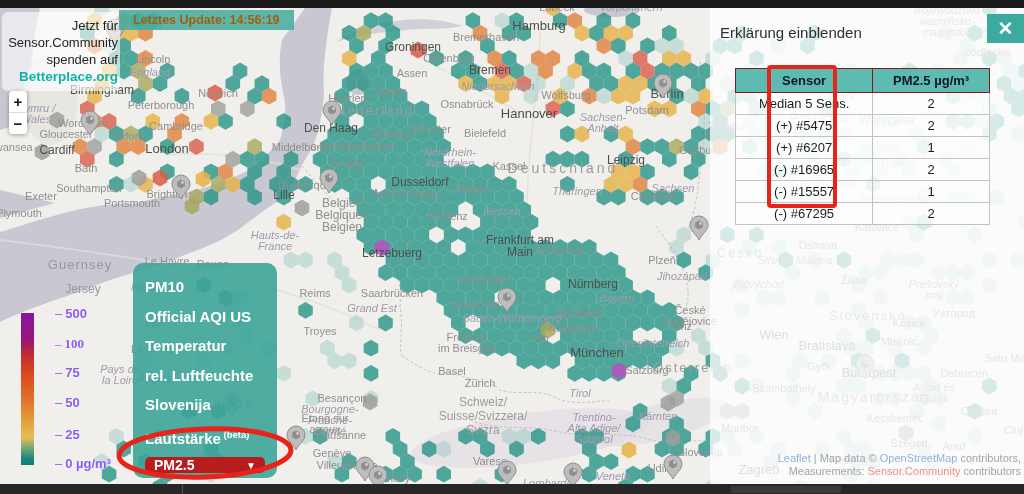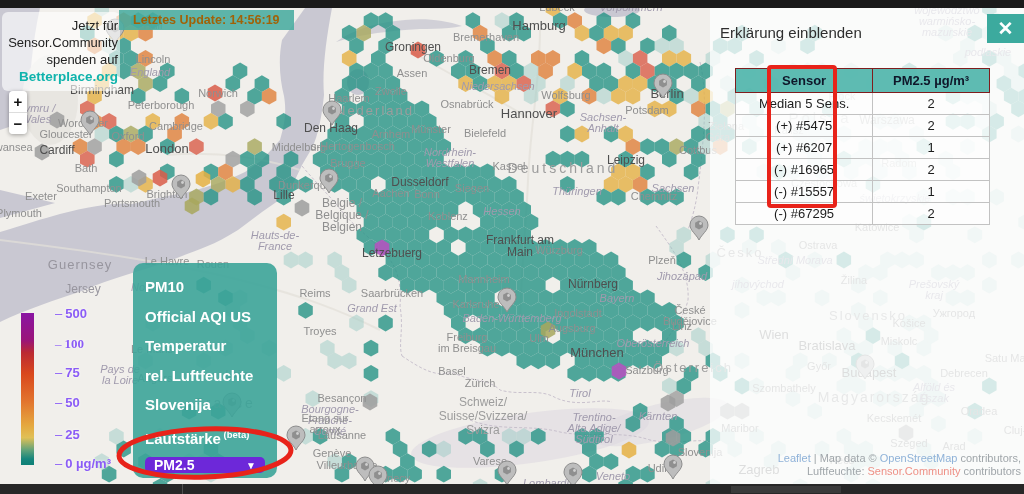--- a/index.html
+++ b/index.html
@@ -31,21 +31,21 @@
   #scale .tick{position:absolute;left:34px;font-size:13px;font-weight:bold;color:#8b5cf6;
                white-space:nowrap;text-shadow:0 0 3px rgba(255,255,255,.9);}
   #scale .tick i{font-style:normal;font-weight:normal;margin-right:3px;}
   
   #menu{position:absolute;left:133px;top:263px;width:144px;height:215px;z-index:12;
         background:rgba(60,164,153,.9);border-radius:10px;box-sizing:border-box;
         padding:9px 12px 10px 12px;display:flex;flex-direction:column;}
   #menu .mitem{color:#fff;font-weight:bold;font-size:15px;line-height:29.5px;cursor:pointer;
                white-space:nowrap;}
   #menu .mitem sup{font-size:9.5px;}
-  #menu .sel{margin-top:4px;height:21px;background:#6d28d9;border-radius:5px;color:#fff;
+  #menu .sel{margin-top:4px;height:21px;background:#b91c1c;border-radius:5px;color:#fff;
              font-weight:bold;font-size:14px;display:flex;align-items:center;
              justify-content:space-between;padding:0 9px;cursor:pointer;}
   #menu .sel .arrow{font-size:10px;}
   
   #panel{position:absolute;left:710px;top:8px;width:314px;height:476px;z-index:20;
          background:rgba(253,254,254,.78);}
   #panel .ptitle{position:absolute;left:10px;top:16px;font-size:15px;color:#2e2e2e;cursor:pointer;text-align:center;}
   #closebtn{position:absolute;left:277px;top:6px;width:37px;height:29px;background:#3caa9e;
             color:#fff;display:flex;align-items:center;justify-content:center;
             font-size:19px;font-weight:bold;cursor:pointer;}
@@ -1165,21 +1165,21 @@
       <div class="mitem">Lautstärke<sup> (beta)</sup></div>
     </div>
   <div class="sel">
     <span>PM2.5</span>
     <span class="arrow">▼</span>
   </div>
 </div>
 
 <div id="attrib">
   <div id="attr1"><span class="lnk">Leaflet</span><span> | Map data © </span><span class="lnk">OpenStreetMap</span><span> contributors,</span></div>
-  <div id="attr2"><span>Luftfeuchte: </span><span class="meas">Sensor.Community</span><span> contributors</span></div>
+  <div id="attr2"><span>Measurements: </span><span class="meas">Sensor.Community</span><span> contributors</span></div>
 </div>
 
 <div id="panel">
   <div class="ptitle">Erklärung einblenden</div>
   <div id="closebtn">
     <span>✕</span>
   </div>
   <table id="stable">
     <thead>
         <tr>

